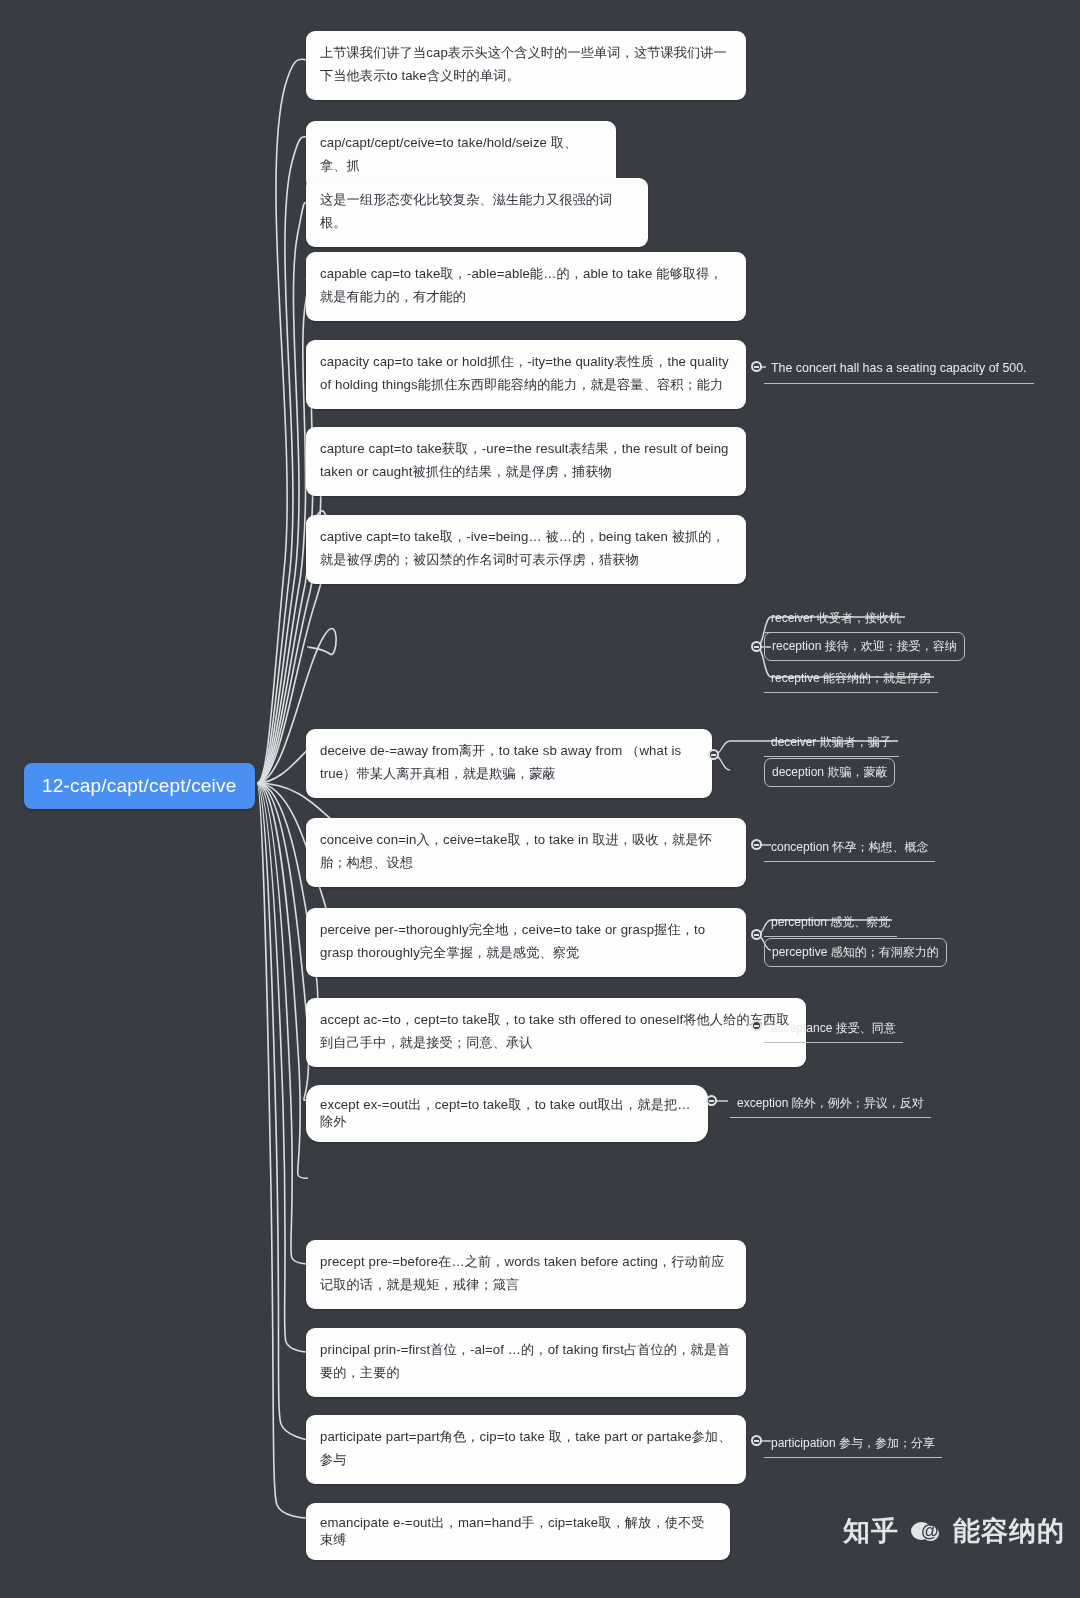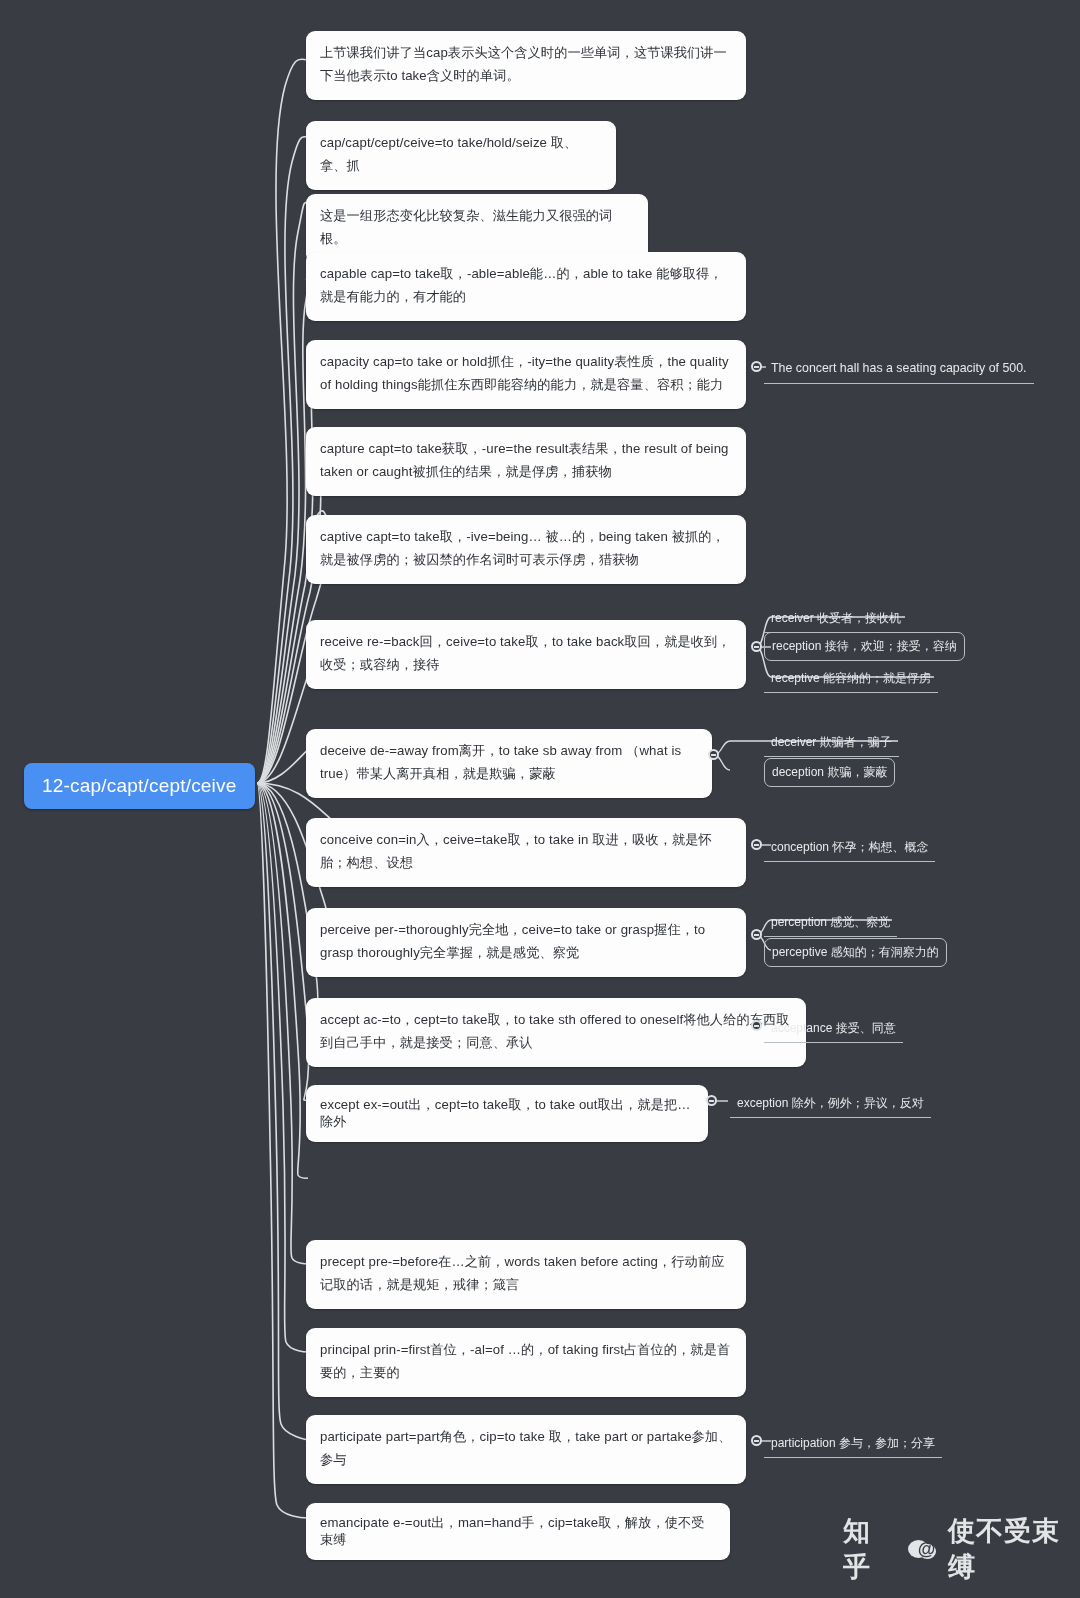--- a/index.html
+++ b/index.html
@@ -148,41 +148,40 @@
       <path d="M757,1441 C764,1441 764,1441 771,1441"></path>
     </g>
   </svg>
 
   <div class="root-node" style="left:24px; top:763px;">12-cap/capt/cept/ceive</div>
 
   <div class="main-node" style="left:306px; top:31px; width:440px;">上节课我们讲了当cap表示头这个含义时的一些单词，这节课我们讲一下当他表示to take含义时的单词。</div>
 
   <div class="main-node" style="left:306px; top:121px; width:310px;">cap/capt/cept/ceive=to take/hold/seize 取、拿、抓</div>
 
-  <div class="main-node" style="left:306px; top:194px; width:342px;">这是一组形态变化比较复杂、滋生能力又很强的词根。</div>
+  <div class="main-node" style="left:306px; top:178px; width:342px;">这是一组形态变化比较复杂、滋生能力又很强的词根。</div>
 
   <div class="main-node" style="left:306px; top:252px; width:440px;">capable cap=to take取，-able=able能…的，able to take 能够取得，就是有能力的，有才能的</div>
 
   <div class="main-node" style="left:306px; top:340px; width:440px;">capacity cap=to take or hold抓住，-ity=the quality表性质，the quality of holding things能抓住东西即能容纳的能力，就是容量、容积；能力</div>
 
   <div class="main-node" style="left:306px; top:427px; width:440px;">capture capt=to take获取，-ure=the result表结果，the result of being taken or caught被抓住的结果，就是俘虏，捕获物</div>
 
   <div class="main-node" style="left:306px; top:515px; width:440px;">captive capt=to take取，-ive=being… 被…的，being taken 被抓的，就是被俘虏的；被囚禁的作名词时可表示俘虏，猎获物</div>
 
-  <div class="main-node" style="left:306px; top:620px; width:440px;">receive re-=back回，ceive=to take取，to take back取回，就是收到，收受；或容纳，接待</div>
 
   <div class="main-node" style="left:306px; top:729px; width:406px;">deceive de-=away from离开，to take sb away from （what is true）带某人离开真相，就是欺骗，蒙蔽</div>
 
   <div class="main-node" style="left:306px; top:818px; width:440px;">conceive con=in入，ceive=take取，to take in 取进，吸收，就是怀胎；构想、设想</div>
 
   <div class="main-node" style="left:306px; top:908px; width:440px;">perceive per-=thoroughly完全地，ceive=to take or grasp握住，to grasp thoroughly完全掌握，就是感觉、察觉</div>
 
   <div class="main-node" style="left:306px; top:998px; width:500px;">accept ac-=to，cept=to take取，to take sth offered to oneself将他人给的东西取到自己手中，就是接受；同意、承认</div>
 
-  <div class="main-node" style="left:306px; top:1085px; width:402px; line-height:1.3;">except ex-=out出，cept=to take取，to take out取出，就是把…除外</div>
+  <div class="main-node" style="left:306px; top:1085px; width:402px; line-height:1.3;border-radius:14px;">except ex-=out出，cept=to take取，to take out取出，就是把…除外</div>
 
 
   <div class="main-node" style="left:306px; top:1240px; width:440px;">precept pre-=before在…之前，words taken before acting，行动前应记取的话，就是规矩，戒律；箴言</div>
 
   <div class="main-node" style="left:306px; top:1328px; width:440px;">principal prin-=first首位，-al=of …的，of taking first占首位的，就是首要的，主要的</div>
 
   <div class="main-node" style="left:306px; top:1415px; width:440px;">participate part=part角色，cip=to take 取，take part or partake参加、参与</div>
 
   <div class="main-node" style="left:306px; top:1503px; width:424px; line-height:1.3;">emancipate e-=out出，man=hand手，cip=take取，解放，使不受束缚</div>
 
@@ -215,16 +214,16 @@
 
   <div class="sub-node" style="left:764px; top:1430px;">participation 参与，参加；分享</div>
 
   <div class="watermark" style="left:843px; top:1513px;">
     <span>知乎</span>
     <span class="wm-badge">
       <span class="b1"></span>
         <span class="b2"></span>
         <span class="at">@</span>
     </span>
-    <span>使不受束缚</span>
+    <span>能容纳的</span>
   </div>
 
 </div>
 
 </body></html>

